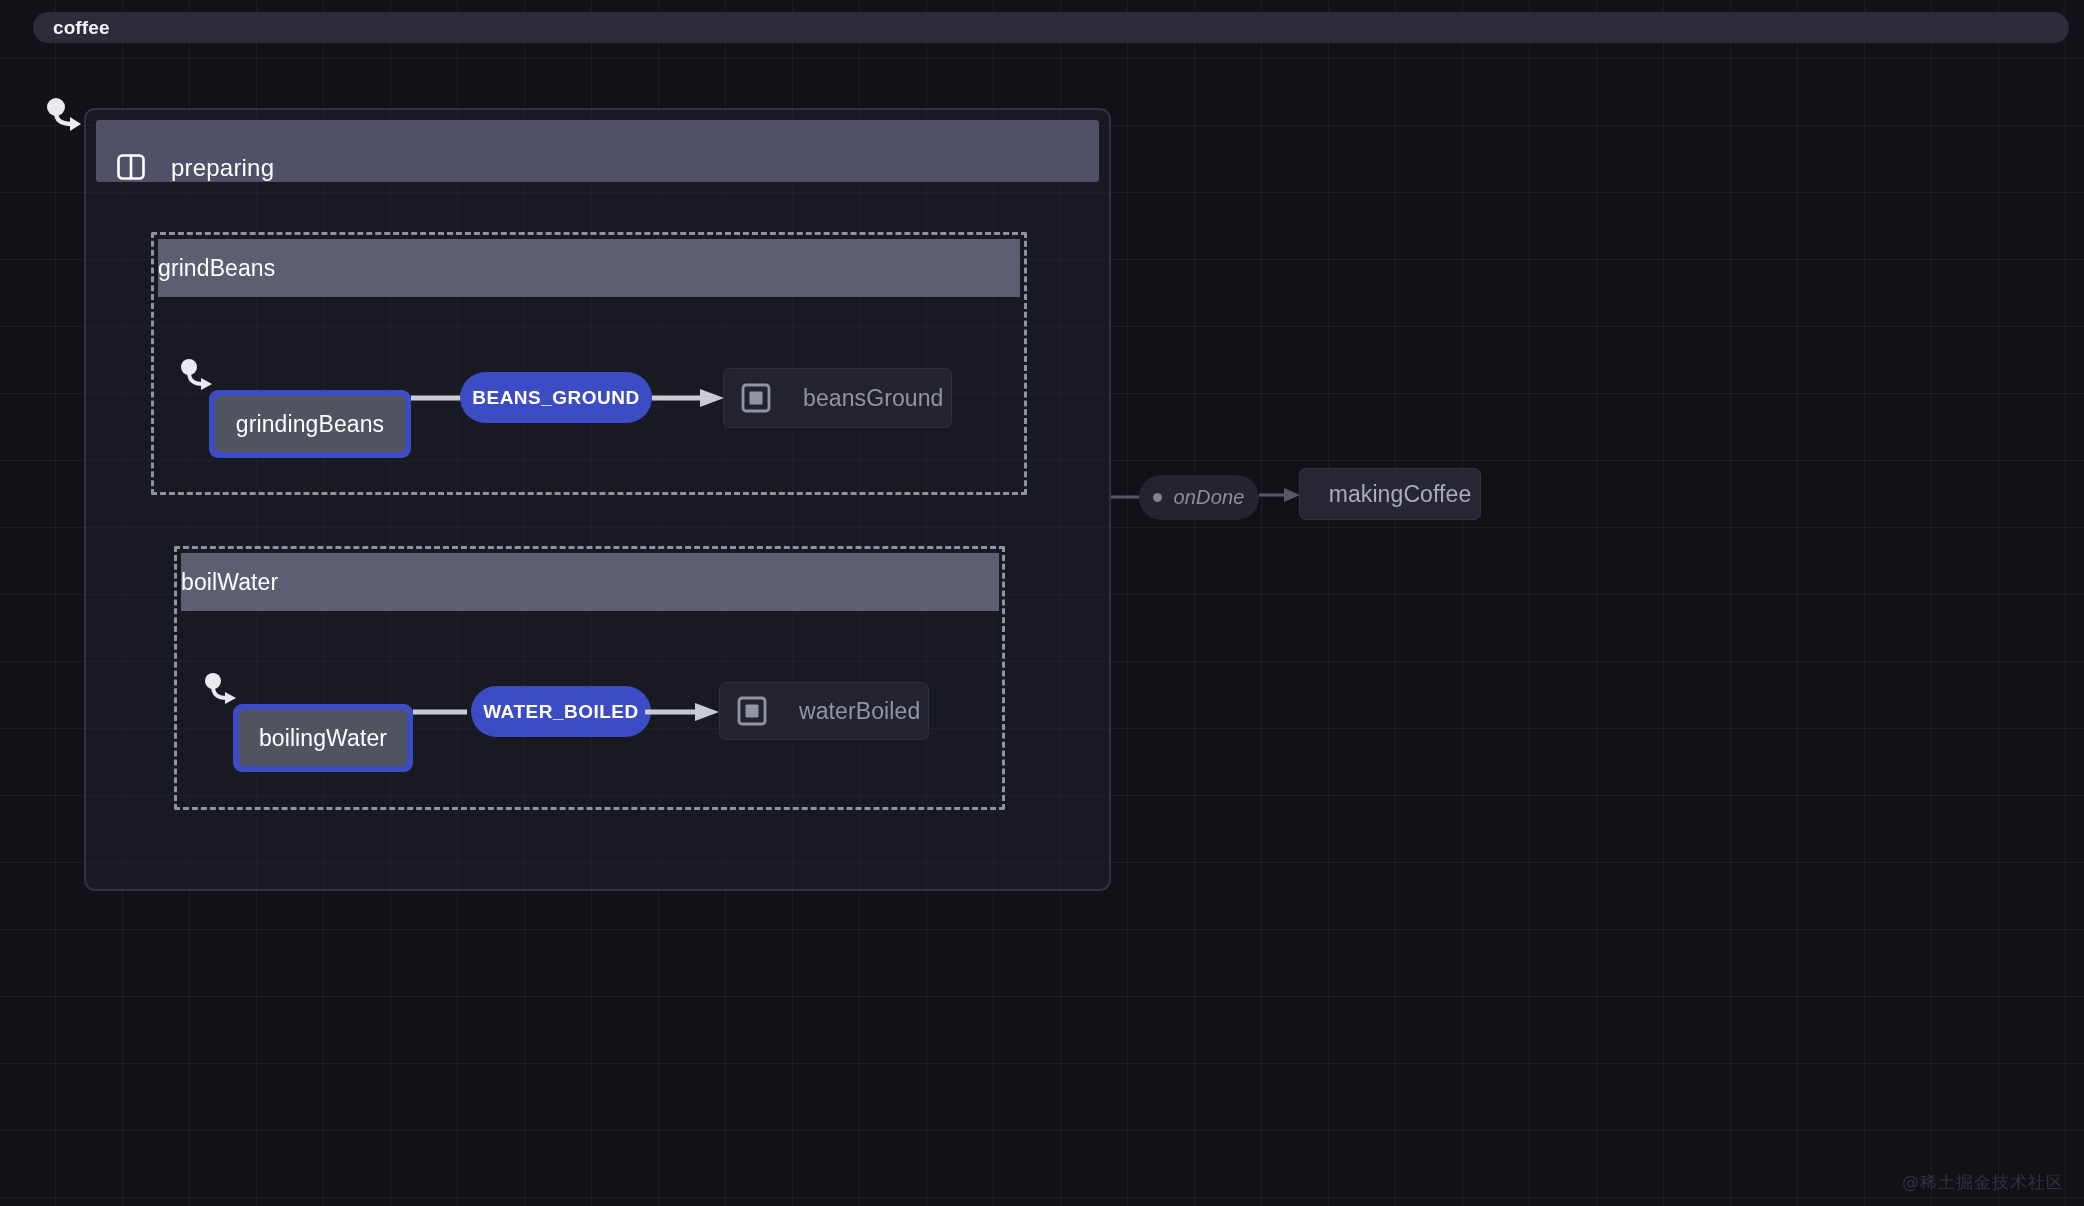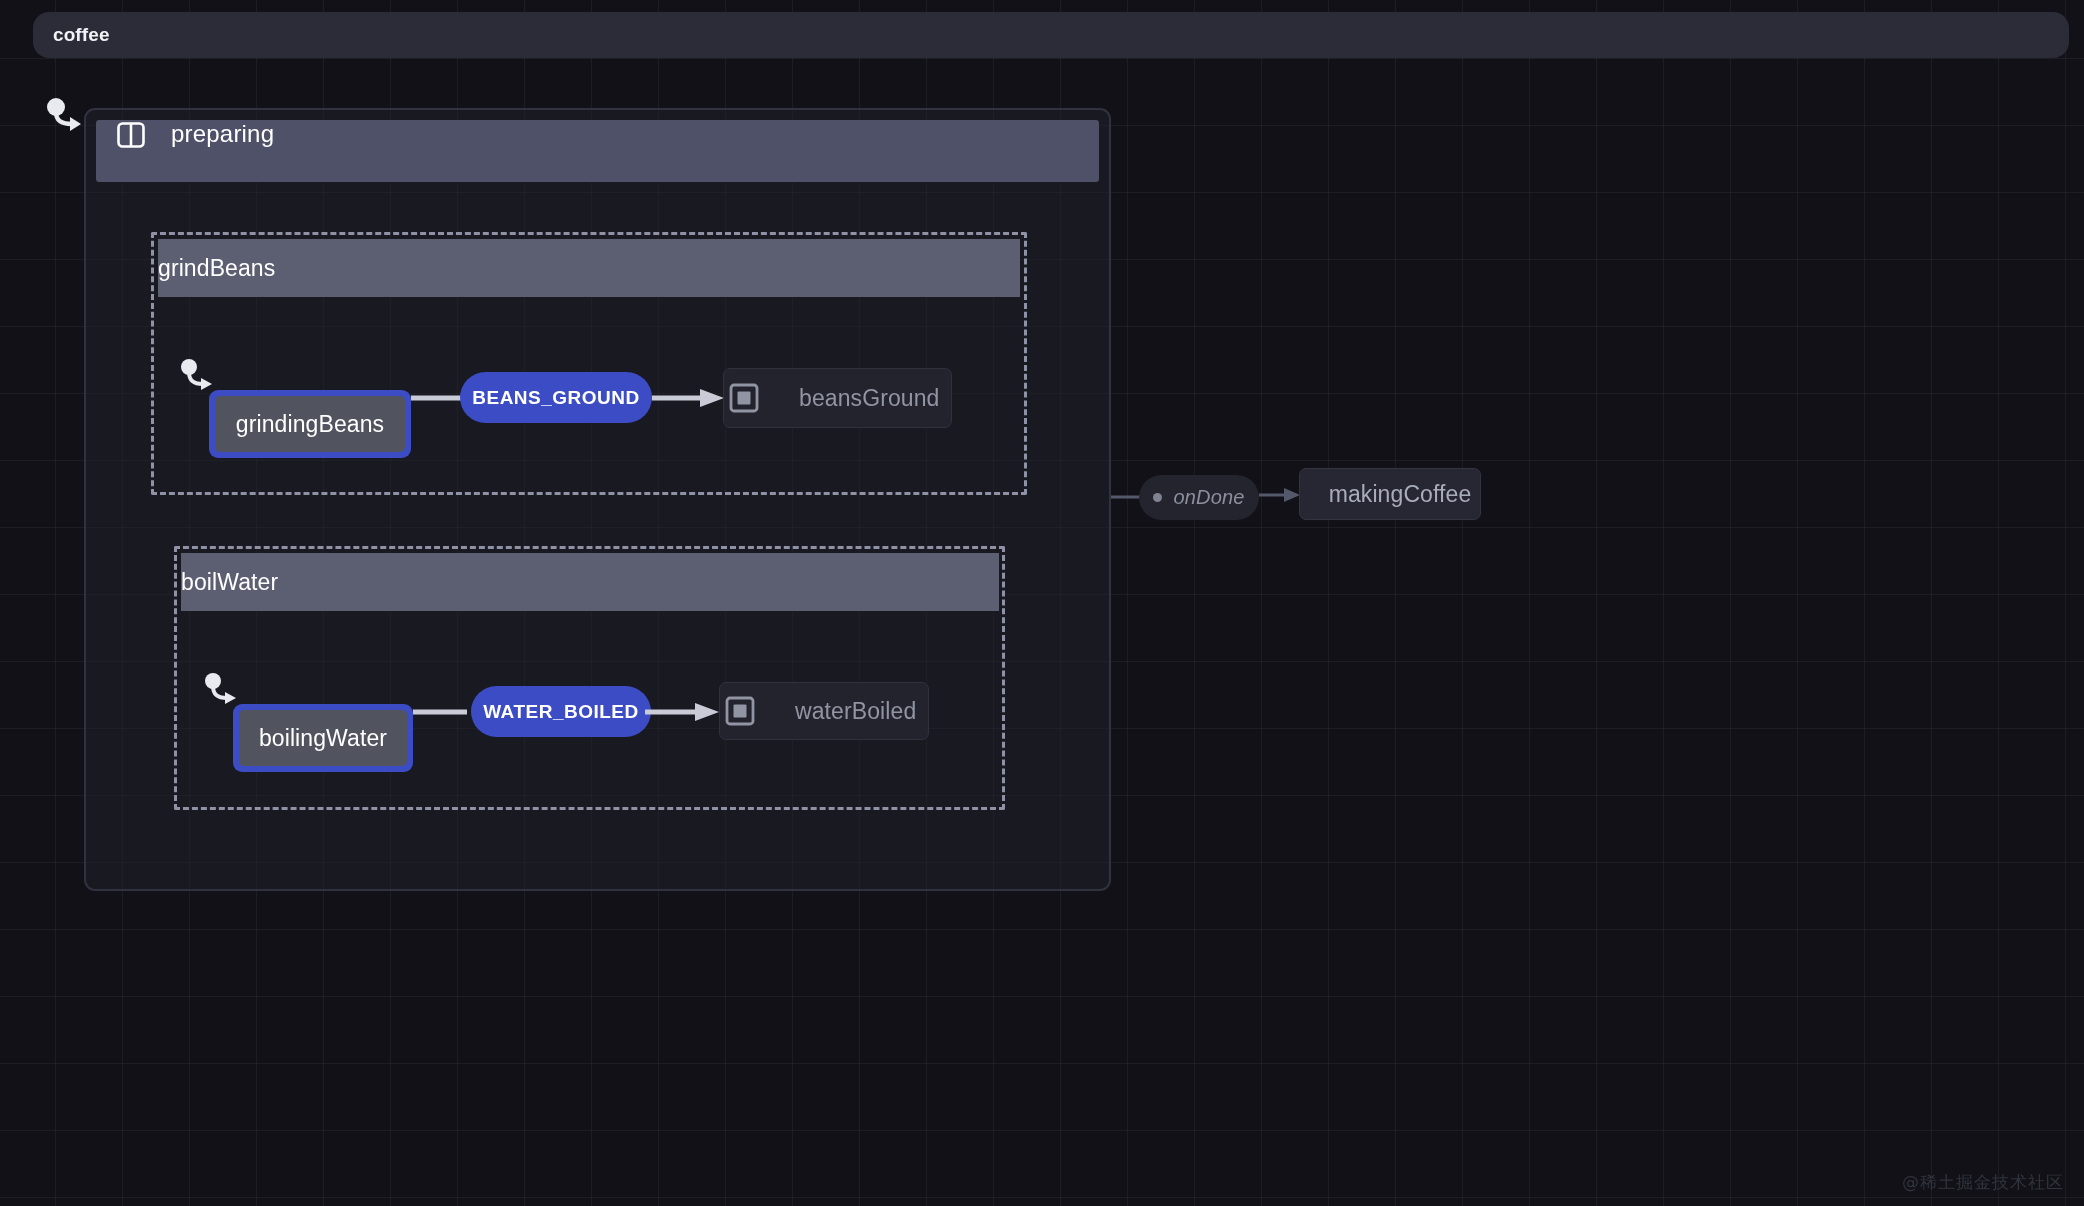--- a/index.html
+++ b/index.html
@@ -25,21 +25,21 @@
     background-position: -12px -9px;
     overflow: hidden;
   }
 
   
   .machine-node {
     position: absolute;
     left: 33px;
     top: 12px;
     width: 2036px;
-    height: 46px;
+    height: 31px;
     background: #2c2c38;
     border-radius: 16px;
   }
   .machine-title {
     position: absolute;
     left: 20px;
     top: 50%;
     transform: translateY(-50%);
     font-size: 19px;
     font-weight: 700;
@@ -60,21 +60,21 @@
   }
   .preparing-header {
     position: absolute;
     left: 10px;
     top: 10px;
     width: 1003px;
     height: 62px;
     background: #4e5167;
     border-radius: 3px;
     display: flex;
-    align-items: flex-start;
+    align-items: flex-end;
     padding-left: 20px;
     gap: 25px;
   }
   .parallel-icon { width: 30px; height: 30px; display: block; flex: none; }
   .preparing-label {
     font-size: 24px;
     color: #ffffff;
     letter-spacing: .2px;
   }
 
@@ -136,22 +136,22 @@
   .state-active .state-label {
     font-size: 23px;
     color: #ffffff;
     letter-spacing: .1px;
   }
 
   
   .state-final {
     background: #22232d;
     border: 1px solid #2f313c;
-    padding-left: 5px;
-    gap: 40px;
+    padding-left: 17px;
+    gap: 32px;
   }
   .state-final .state-label {
     font-size: 23px;
     color: #9194a3;
     letter-spacing: .1px;
   }
   .final-icon { width: 30px; height: 30px; flex: none; display: block; }
 
   
   .state-plain {

